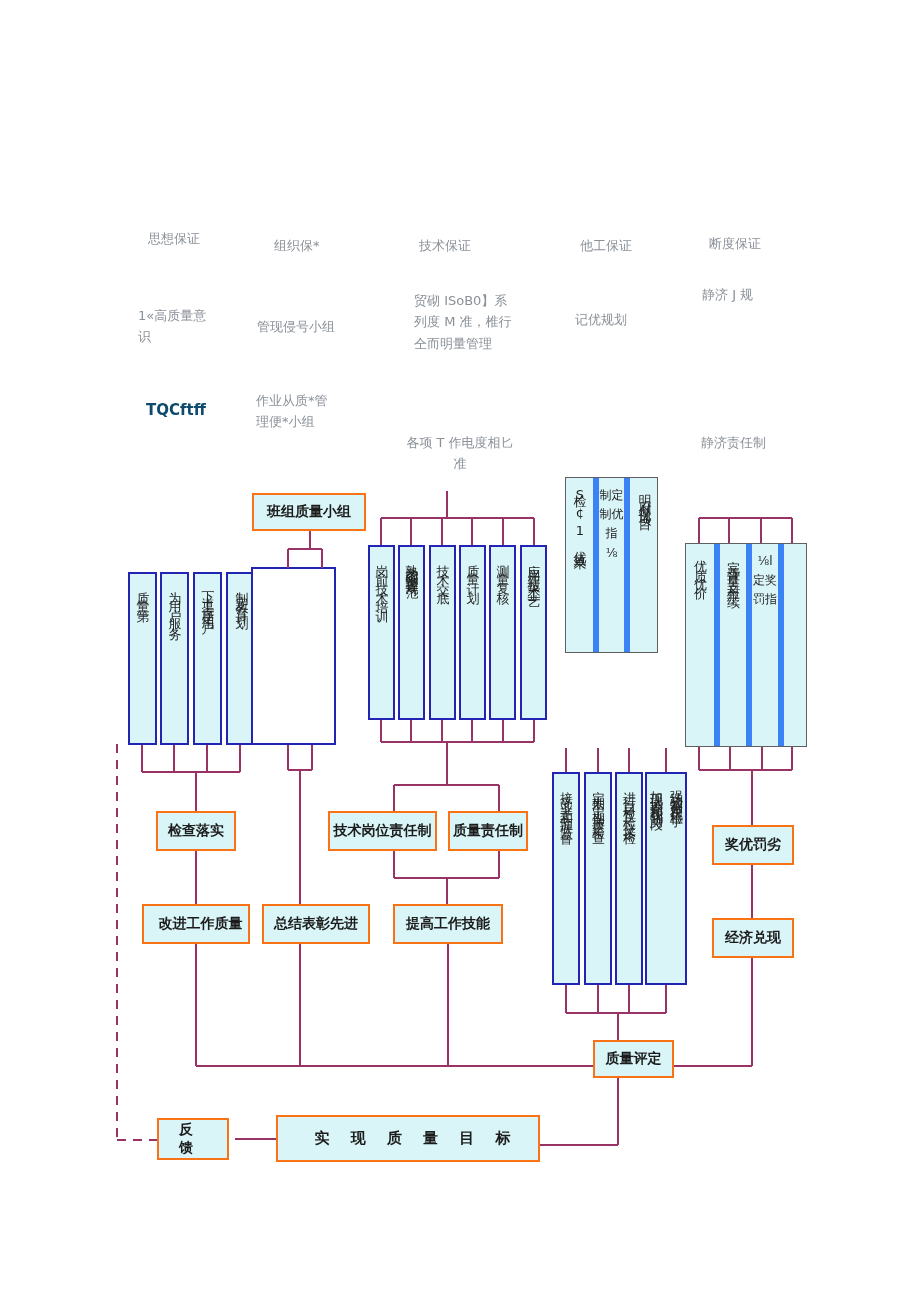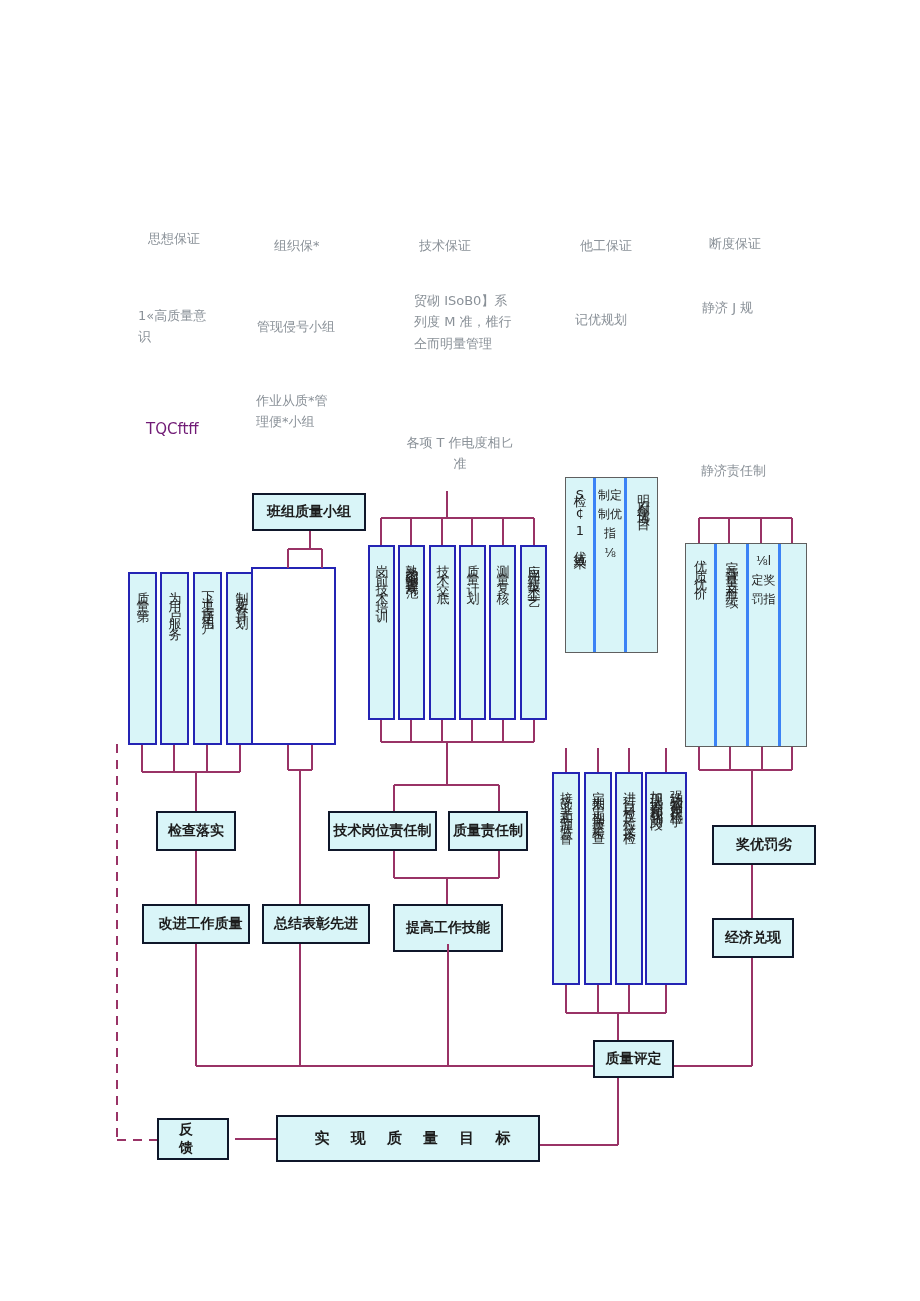--- a/index.html
+++ b/index.html
@@ -8,25 +8,25 @@
     font-family:"DejaVu Sans", sans-serif; overflow:hidden;
   }
   .title {
     position:absolute; top:104px; left:0; right:0; text-align:center;
     font-size:29px; color:#4f74d2; letter-spacing:2px;
   }
   .lbl {
     position:absolute; color:#8a9198; font-size:13px; line-height:1.65;
     white-space:pre-line;
   }
-  .lbl.dark { color:#701a75; font-weight:normal; font-size:15px;margin-top:19px; }
+  .lbl.dark { color:#0c4a6e; font-weight:bold; font-size:15px; }
   .lbl.center { text-align:center; }
   svg.lines { position:absolute; top:0; left:0; z-index:3; pointer-events:none; }
   .box {
-    position:absolute; background:#d9f5f8; border:2px solid #0f172a;
+    position:absolute; background:#d9f5f8; border:2px solid #f97316;
     box-sizing:border-box; display:flex; align-items:center; justify-content:center;
     font-size:14px; font-weight:bold; color:#1c1c1c; text-align:center; z-index:2;
     white-space:pre-line;
   }
   .vbox {
     position:absolute; background:#d9f5f8; border:2px solid #2424b4;
     box-sizing:border-box; display:flex; justify-content:center;
     padding-top:7px; overflow:hidden; z-index:2;
   }
   .vtext {
@@ -40,21 +40,21 @@
     box-sizing:border-box; z-index:2;
   }
   .graybox {
     position:absolute; background:#d9f5f8; border:1px solid #5f5f5f;
     box-sizing:border-box; display:flex; z-index:2; overflow:hidden;
   }
   .gcol {
     flex:none; display:flex; justify-content:center; padding-top:6px;
     box-sizing:border-box; overflow:hidden;
   }
-  .gcol + .gcol { border-left:3px solid #3b82f6; }
+  .gcol + .gcol { border-left:6px solid #3b82f6; }
   .rowtext {
     font-size:12px; color:#1f1f1f; white-space:pre-line; text-align:center;
     line-height:1.6; padding-top:2px;
   }
   .goal { letter-spacing:8px; font-size:15px; }
   .fb { letter-spacing:14px; }
 </style>
 </head>
 <body>
 
@@ -67,28 +67,28 @@
   <div class="lbl" style="left:580px; top:235px;">他工保证</div>
   <div class="lbl" style="left:709px; top:233px;">断度保证</div>
 
   <div class="lbl" style="left:138px; top:305px; width:86px;">1«高质量意
 识</div>
   <div class="lbl" style="left:257px; top:316px;">管现侵号小组</div>
   <div class="lbl" style="left:414px; top:290px; width:118px;">贸砌 ISoB0】系
 列度 M 准，椎行
 仝而明量管理</div>
   <div class="lbl" style="left:575px; top:309px;">记优规划</div>
-  <div class="lbl" style="left:702px; top:297px;">静济 J 规</div>
+  <div class="lbl" style="left:702px; top:284px;">静济 J 规</div>
 
   <div class="lbl dark" style="left:146px; top:398px;">TQCftff</div>
   <div class="lbl" style="left:256px; top:390px; width:96px;">作业从质*管
 理便*小组</div>
   <div class="lbl center" style="left:402px; top:432px; width:116px;">各项 T 作电度相匕
 准</div>
-  <div class="lbl" style="left:701px; top:432px;margin-top:28px;">静济责任制</div>
+  <div class="lbl" style="left:701px; top:432px;">静济责任制</div>
 
   <svg class="lines" width="920" height="1301" viewBox="0 0 920 1301">
     <g stroke="#993366" stroke-width="2" fill="none">
 
       <path d="M310 531 V549 M288 549 H322 M288 549 V568 M322 549 V568"></path>
 
       <path d="M288 745 V770 M312 745 V770 M288 770 H312 M300 770 V904 M300 944 V1066"></path>
 
       <path d="M142 745 V772 M174 745 V772 M207 745 V772 M240 745 V772 M142 772 H240 M196 772 V811 M196 851 V904 M196 944 V1066"></path>
 
@@ -181,36 +181,36 @@
     <div class="gcol" style="width:28px;">
       <span class="rowtext"></span>
     </div>
   </div>
 
   <div class="box" style="left:156px; top:811px; width:80px; height:40px;">检查落实</div>
   <div class="box" style="left:328px; top:811px; width:109px; height:40px;">技术岗位责任制</div>
   <div class="box" style="left:448px; top:811px; width:80px; height:40px;">质量责任制</div>
   <div class="box" style="left:142px; top:904px; width:108px; height:40px;padding-left:9px;">改进工作质量</div>
   <div class="box" style="left:262px; top:904px; width:108px; height:40px;">总结表彰先进</div>
-  <div class="box" style="left:393px; top:904px; width:110px; height:48px;">提高工作技能</div>
+  <div class="box" style="left:393px; top:904px; width:110px; height:40px;">提高工作技能</div>
 
   <div class="vbox" style="left:552px; top:772px; width:28px; height:213px;">
     <span class="vtext tight">接受业主和监理监督</span>
   </div>
   <div class="vbox" style="left:584px; top:772px; width:28px; height:213px;">
     <span class="vtext tight">定期不定期质量检查</span>
   </div>
   <div class="vbox" style="left:615px; top:772px; width:28px; height:213px;">
     <span class="vtext tight">进行自检互检交接检</span>
   </div>
   <div class="vbox" style="left:645px; top:772px; width:42px; height:213px; padding-top:6px;">
     <span class="vtext xtight" style="margin-right:2px;">加现试控充利现化测段</span>
     <span class="vtext xtight">强场验制分用代检手</span>
   </div>
 
-  <div class="box" style="left:712px; top:825px; width:104px; height:40px;">奖优罚劣</div>
+  <div class="box" style="left:712px; top:825px; width:82px; height:40px;">奖优罚劣</div>
   <div class="box" style="left:712px; top:918px; width:82px; height:40px;">经济兑现</div>
 
   <div class="box" style="left:593px; top:1040px; width:81px; height:38px;">质量评定</div>
   <div class="box fb" style="left:157px; top:1118px; width:72px; height:42px;">反 馈</div>
   <div class="box goal" style="left:276px; top:1115px; width:264px; height:47px;padding-left:17px;">实 现 质 量 目 标</div>
 
 </div>
 
 </body></html>

